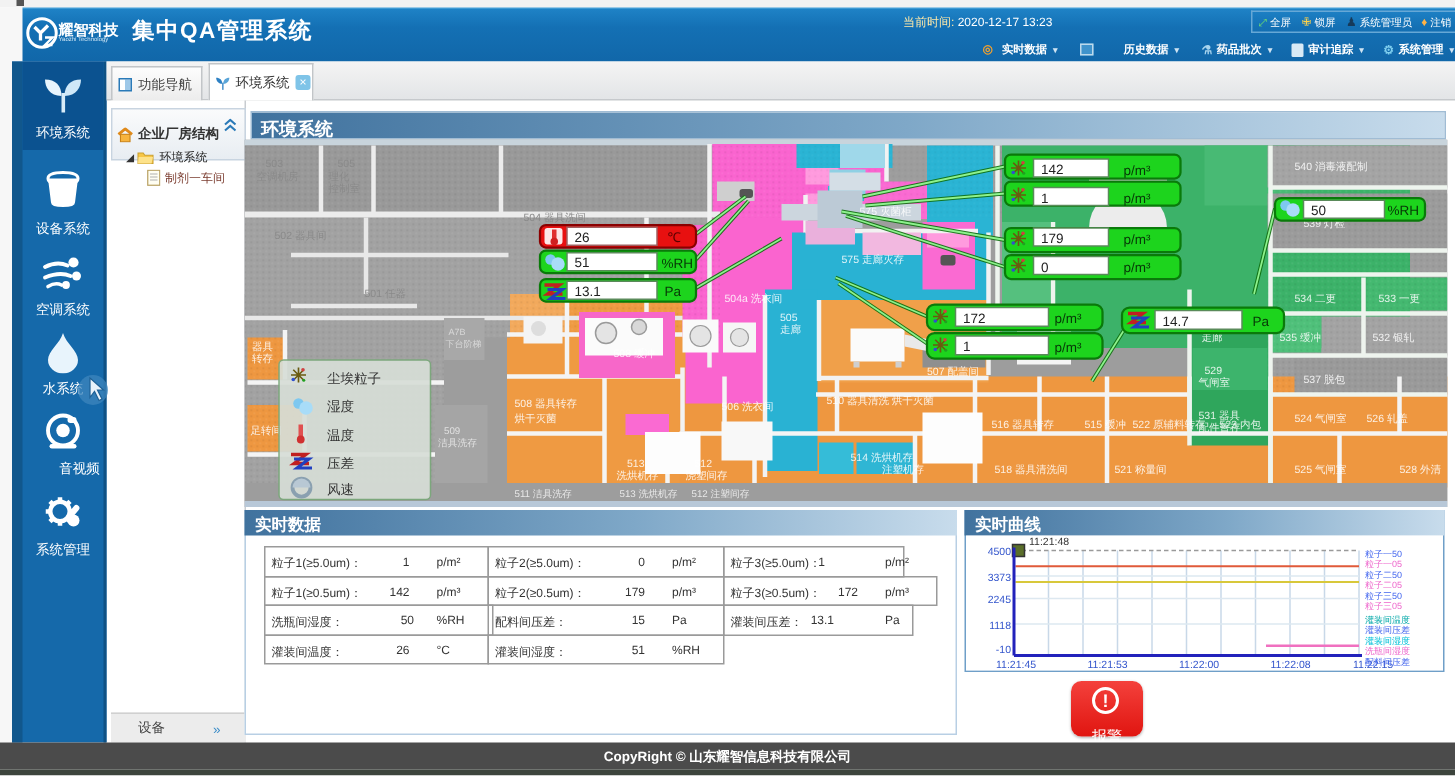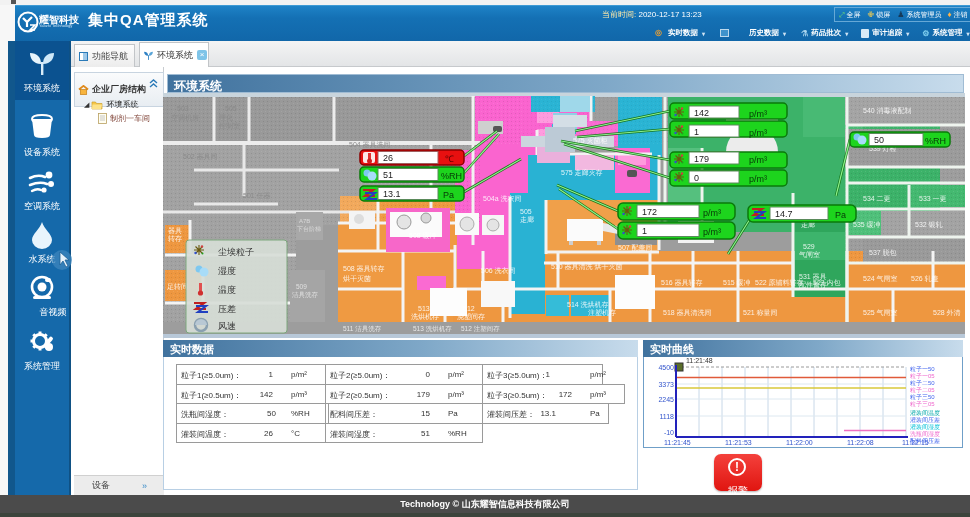--- a/index.html
+++ b/index.html
@@ -865,16 +865,16 @@
     <text x="266" y="86" fill="#4466ee">配料间压差</text>
   </g>
 </svg>
 
 <div class="abs" style="left:714px;top:454px;width:48px;height:37px;background:linear-gradient(180deg,#f4413c,#e01510);border-radius:7px;box-shadow:0 1px 2px rgba(0,0,0,0.3);">
   <div style="position:absolute;left:14px;top:4px;width:18px;height:18px;border:2px solid #fff;border-radius:50%;color:#fff;font-size:12px;font-weight:bold;text-align:center;line-height:14px;">!</div>
   <div style="position:absolute;left:0;top:30px;width:48px;text-align:center;color:#fff;font-size:10px;">报警</div>
 </div>
 
 <div class="abs" style="left:0;top:495px;width:970px;height:18px;background:#4b4b4b;">
-  <div style="width:100%;text-align:center;color:#fff;font-size:9px;font-weight:bold;line-height:18px;">Technology © 山东耀智信息科技有限公司</div>
+  <div style="width:100%;text-align:center;color:#fff;font-size:9px;font-weight:bold;line-height:18px;">CopyRight © 山东耀智信息科技有限公司</div>
 </div>
 
 <div class="abs" style="left:0;top:513px;width:970px;height:4px;background:#3c443c;"></div>
 
 </body></html>

